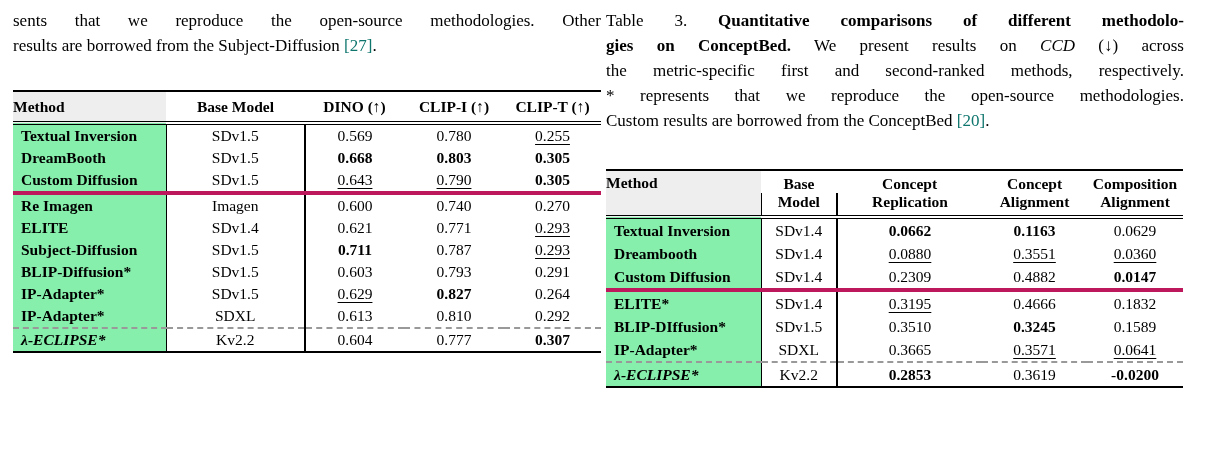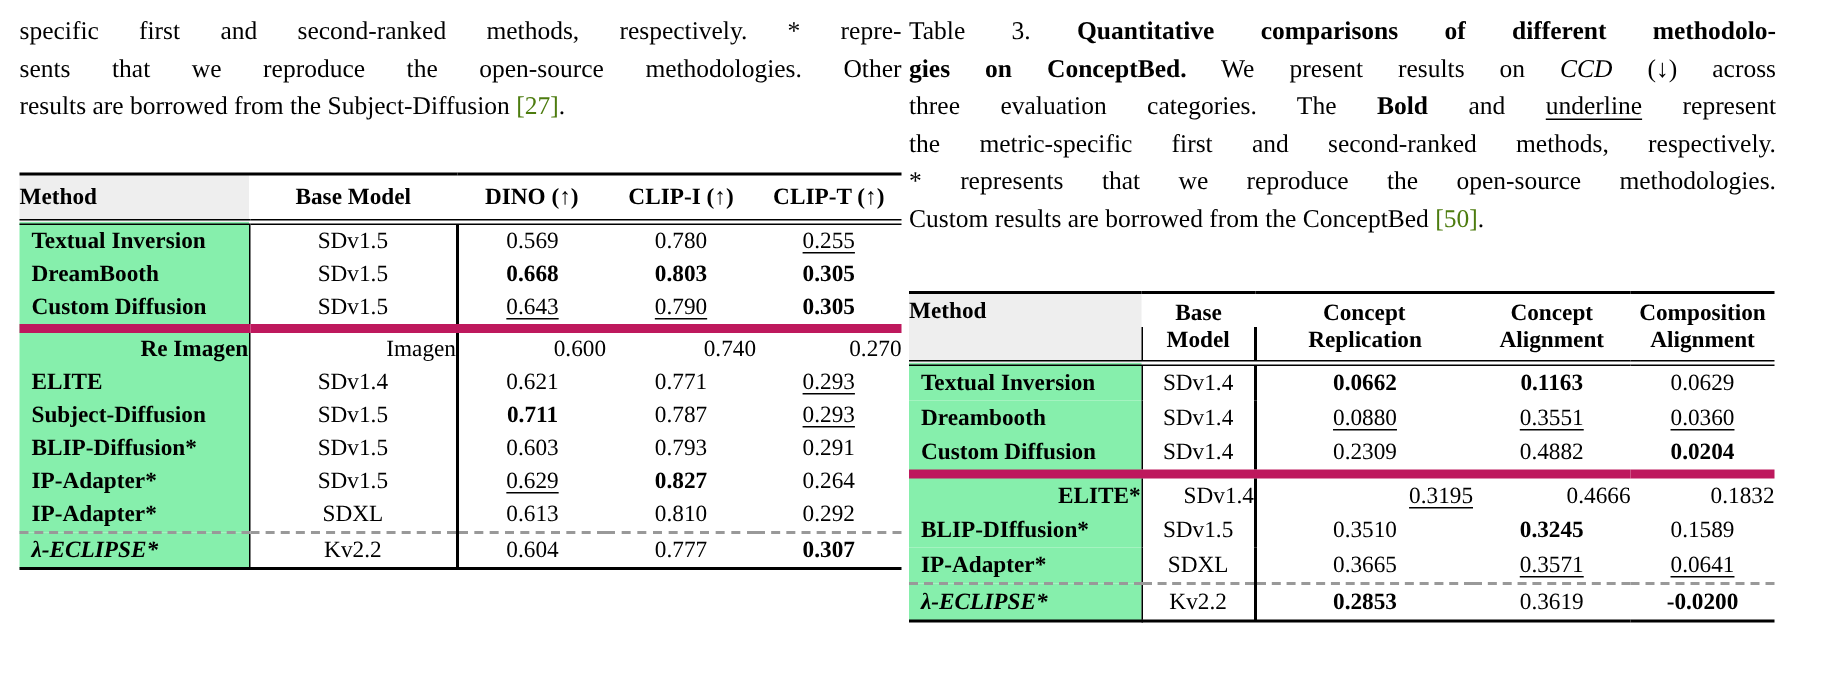--- a/index.html
+++ b/index.html
@@ -10,21 +10,21 @@
   .col-left{left:13px;width:588px;}
   .col-right{left:606px;width:578px;}
 
   
   .caption{font-size:17px;line-height:25px;}
   .cap-line{text-align:justify;text-align-last:justify;white-space:normal;}
   .cap-line.last{text-align-last:left;}
   .cseg-b{font-weight:bold;}
   .cseg-u{text-decoration:underline;text-underline-offset:3px;}
   .cseg-i{font-style:italic;}
-  .cseg-c{color:#4d7c0f;}
+  .cseg-c{color:#0f766e;}
 
   
   table.tbl{border-collapse:collapse;table-layout:fixed;
             border-top:2px solid #000;border-bottom:2px solid #000;}
   .t2{width:588px;margin-top:32px;}
   .t3{width:577px;margin-top:36px;}
   .tbl th,.tbl td{padding:0;font-size:15.5px;white-space:nowrap;overflow:visible;}
   .tbl thead th{font-weight:bold;}
   .t2 thead th{height:29px;vertical-align:middle;border-bottom:4px double #000;}
   .t3 thead th.h1c{height:22px;vertical-align:bottom;}
@@ -34,33 +34,32 @@
   .num-h{text-align:center;}
   .t2 tbody td{height:22px;}
   .t3 tbody td{height:23px;}
   td.method{background:#86efac;font-weight:bold;text-align:left;padding-left:8px;}
   td.method.mitalic{font-style:italic;}
   td.base{text-align:center;border-left:1px solid #000;}
   td.val{text-align:center;}
   td.val.first{border-left:2px solid #000;}
   .t3 th.bl1{border-left:1px solid #000;}
   .t3 th.bl2{border-left:2px solid #000;}
-  tr.gstart td{border-top:6px solid #be185d;text-align:right;}
+  tr.gstart td{border-top:4px solid #be185d;}
   tr.dashed td{border-top:2px dashed #999999;}
   .ib{font-weight:bold;}
   .iu{text-decoration:underline;text-underline-offset:3px;text-decoration-thickness:1px;}
 </style>
 </head>
 <body>
 
 <div class="page">
 
   <div class="col col-left">
     <div class="caption" id="cap2">
-        <div class="cap-line"><span>specific first and second-ranked methods, respectively. * repre-</span></div>
         <div class="cap-line"><span>sents that we reproduce the open-source methodologies. Other</span></div>
         <div class="cap-line last"><span>results are borrowed from the Subject-Diffusion </span><span class="cseg-c">[27]</span><span>.</span></div>
       </div>
     <table class="tbl t2">
       <colgroup>
         <col style="width:153px">
           <col style="width:139px">
         <col style="width:99px">
           <col style="width:100px">
           <col style="width:97px">
@@ -146,24 +145,23 @@
             <td class="val"><span class="ib ">0.307</span></td>
           </tr>
         </tbody>
     </table>
   </div>
 
   <div class="col col-right">
     <div class="caption" id="cap3">
         <div class="cap-line"><span>Table 3. </span><span class="cseg-b">Quantitative comparisons of different methodolo-</span></div>
         <div class="cap-line"><span class="cseg-b">gies on ConceptBed.</span><span> We present results on </span><span class="cseg-i">CCD</span><span> (↓) across</span></div>
-        <div class="cap-line"><span>three evaluation categories. The </span><span class="cseg-b">Bold</span><span> and </span><span class="cseg-u">underline</span><span> represent</span></div>
         <div class="cap-line"><span>the metric-specific first and second-ranked methods, respectively.</span></div>
         <div class="cap-line"><span>* represents that we reproduce the open-source methodologies.</span></div>
-        <div class="cap-line last"><span>Custom results are borrowed from the ConceptBed </span><span class="cseg-c">[50]</span><span>.</span></div>
+        <div class="cap-line last"><span>Custom results are borrowed from the ConceptBed </span><span class="cseg-c">[20]</span><span>.</span></div>
       </div>
     <table class="tbl t3">
       <colgroup>
         <col style="width:155px">
           <col style="width:76px">
         <col style="width:145px">
           <col style="width:105px">
           <col style="width:96px">
       </colgroup>
       <thead id="t3head">
@@ -194,21 +192,21 @@
             <td class="base">SDv1.4</td>
             <td class="val first"><span class="iu">0.0880</span></td>
             <td class="val"><span class="iu">0.3551</span></td>
             <td class="val"><span class="iu">0.0360</span></td>
           </tr>
           <tr>
             <td class="method">Custom Diffusion</td>
             <td class="base">SDv1.4</td>
             <td class="val first"><span>0.2309</span></td>
             <td class="val"><span>0.4882</span></td>
-            <td class="val"><span class="ib ">0.0204</span></td>
+            <td class="val"><span class="ib ">0.0147</span></td>
           </tr>
           <tr class="gstart ">
             <td class="method">ELITE*</td>
             <td class="base">SDv1.4</td>
             <td class="val first"><span class="iu">0.3195</span></td>
             <td class="val"><span>0.4666</span></td>
             <td class="val"><span>0.1832</span></td>
           </tr>
           <tr>
             <td class="method">BLIP-DIffusion*</td>

